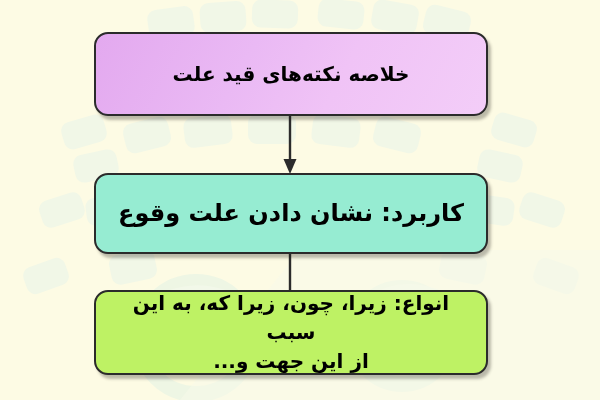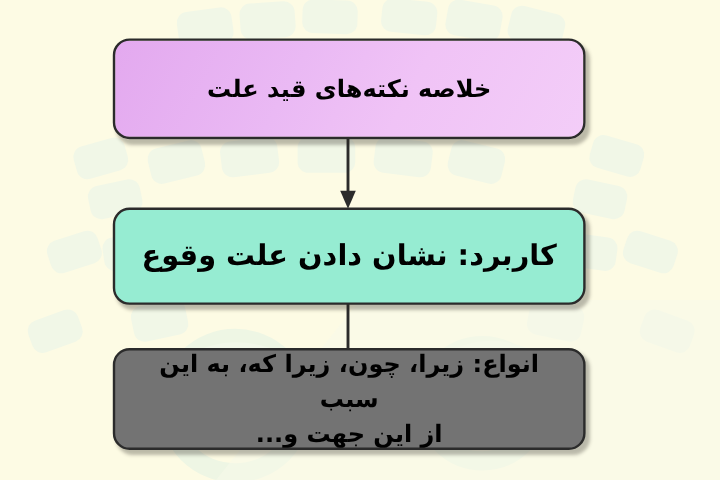--- a/index.html
+++ b/index.html
@@ -77,21 +77,21 @@
     background: #96ecd2;
   }
   #node-usage .node-text { font-size: 24px; }
 
   
   #node-types {
     left: 104px;
     top: 290px;
     width: 394px;
     height: 85px;
-    background: #737373;
+    background: #bef264;
   }
   #node-types .node-text { font-size: 20px; line-height: 1.45; }
 
   
   .connector {
     position: absolute;
     z-index: 2;
   }
   #connector-arrow { left: 288px; top: 114px; width: 24px; height: 62px; }
   #connector-line  { left: 288px; top: 252px; width: 24px; height: 40px; }

